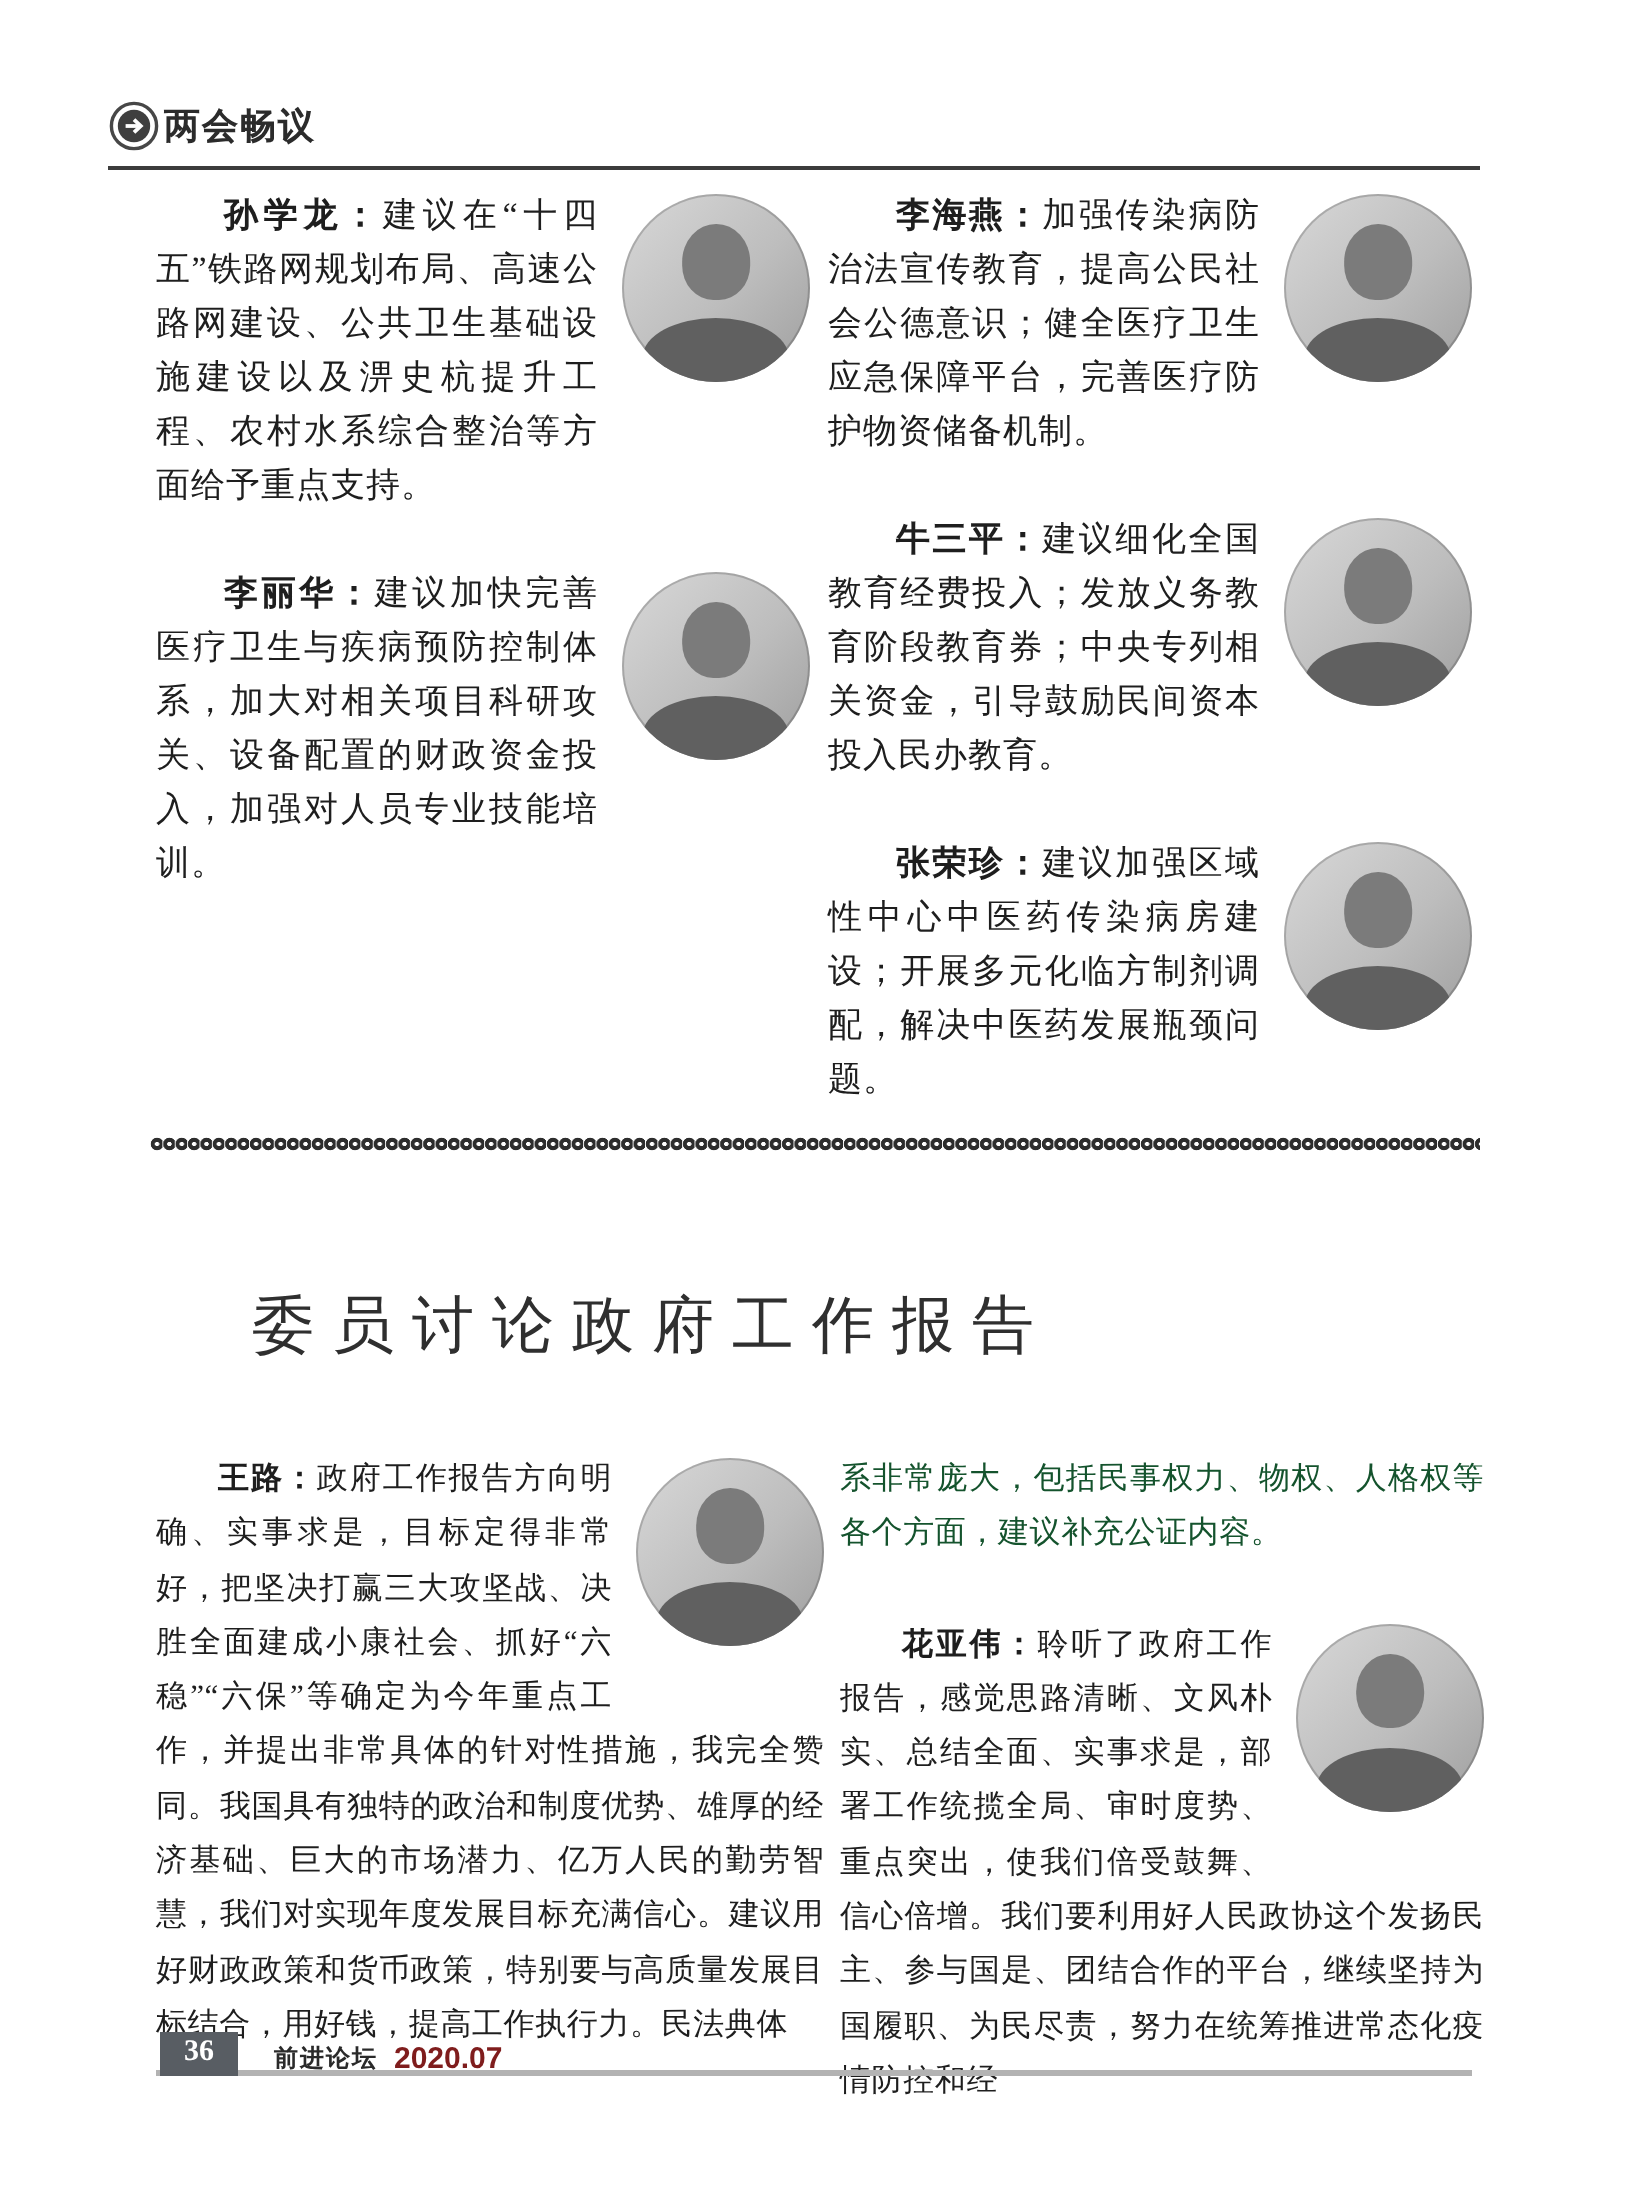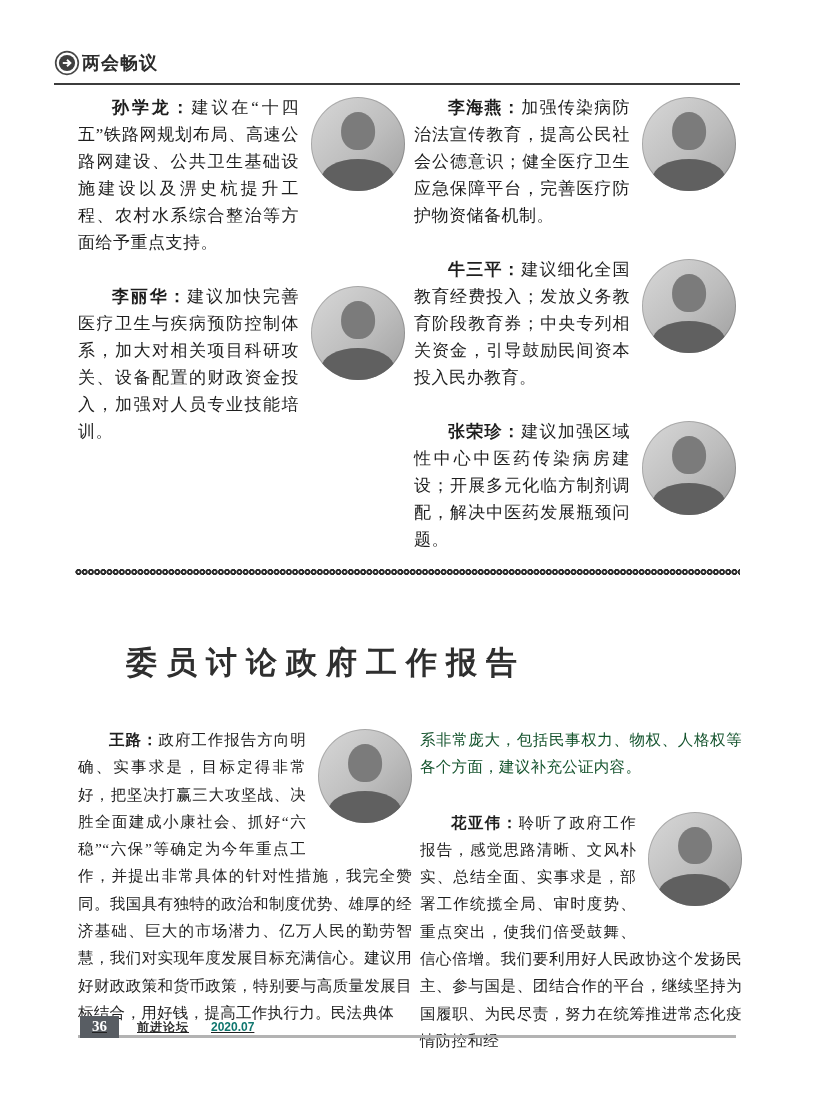--- a/index.html
+++ b/index.html
@@ -50,34 +50,34 @@
     transform:translateX(-50%);background:#606060;border-radius:50% 50% 0 0;
   }
   
   .divider{
     position:absolute;left:75px;top:568px;width:665px;height:8px;
     background-image:radial-gradient(circle at 3.5px 4px, #ffffff 1px, #2d2d2d 1.2px 3px, rgba(0,0,0,0) 3.3px);
     background-size:6.2px 8px;background-repeat:repeat-x;
   }
   .big-title{
     position:absolute;left:0;top:642px;width:652px;text-align:center;
-    font-family:"DejaVu Serif", serif;font-size:31px;font-weight:700;
+    font-family:"DejaVu Serif", serif;font-size:31px;font-weight:400;
     color:#2f2f2f;letter-spacing:9px;
   }
   
   .footer-line{position:absolute;left:78px;top:1035px;width:658px;height:3px;background:#b3b3b3;}
-  .footer{position:absolute;left:80px;top:1016px;height:22px;display:flex;align-items:center;
-    font-family:"Liberation Sans", sans-serif;text-decoration:underline;}
+  .footer{position:absolute;left:80px;top:1016px;height:22px;display:flex;align-items:flex-end;
+    font-family:"Liberation Sans", sans-serif;}
   .page-badge{
     display:inline-block;background:#585d63;color:#fff;
     font-family:"Liberation Serif", serif;font-weight:bold;font-size:15px;
     padding:2px 12px 3px 12px;line-height:17px;
   }
   .journal{font-weight:bold;font-size:12px;color:#2a2a2a;margin-left:18px;letter-spacing:1px;}
-  .issue{font-weight:bold;font-size:12px;color:#0f766e;margin-left:22px;}
+  .issue{font-weight:bold;font-size:15px;color:#7f1d1d;margin-left:8px;}
   
   .hicon{width:26px;height:26px;display:block;}
 </style>
 </head>
 <body>
 
 <div class="page">
 
   <div class="header">
     <svg class="hicon" viewBox="0 0 26 26">

